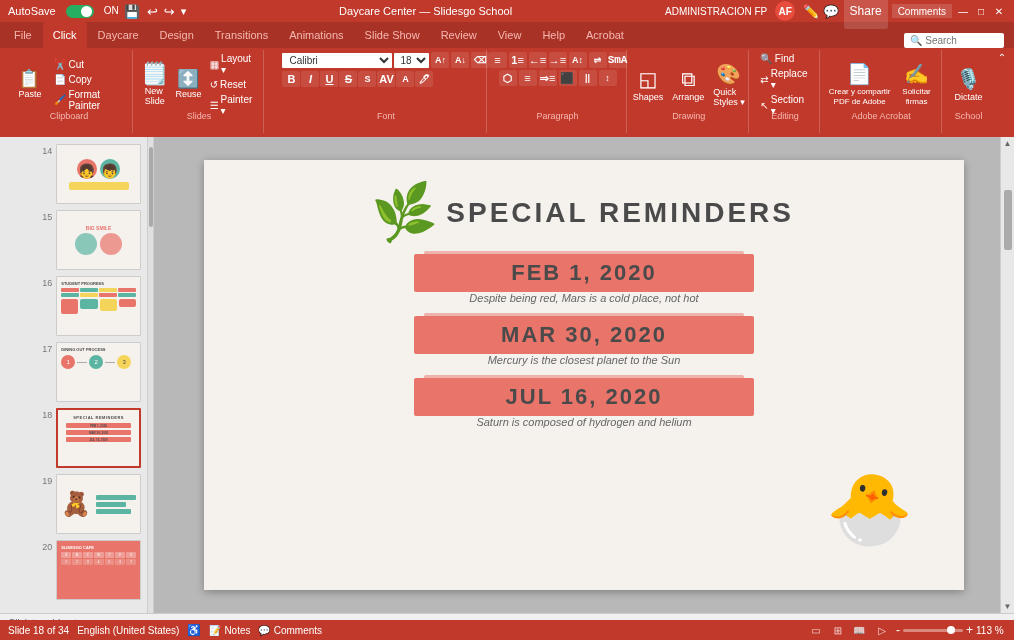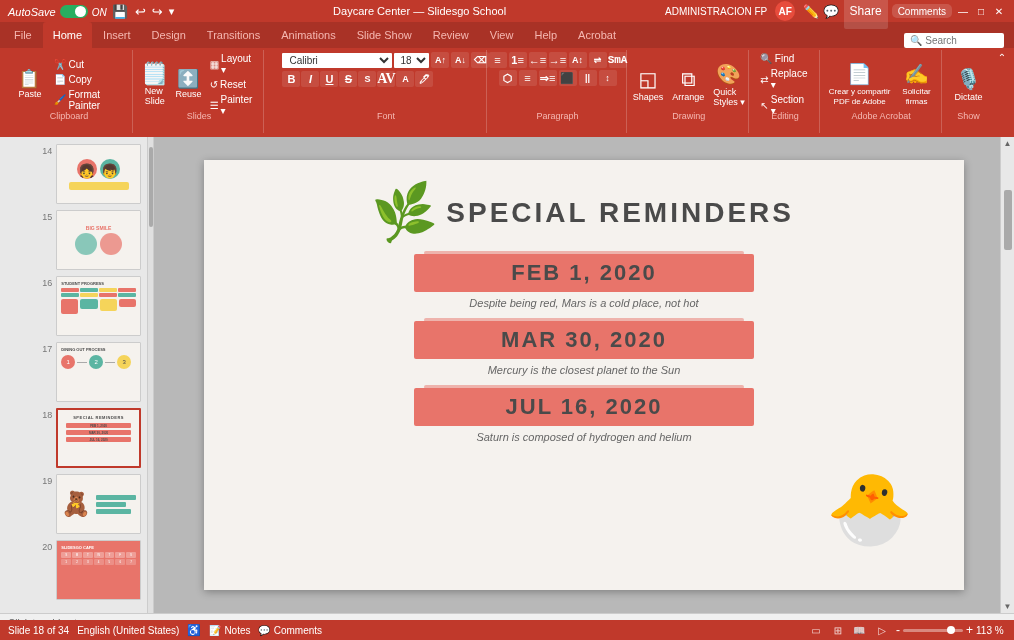--- a/index.html
+++ b/index.html
@@ -14,21 +14,21 @@
       justify-content: space-between;
       padding: 0 8px;
       color: white;
       font-size: 11px;
     }
     .title-bar-left { display: flex; align-items: center; gap: 6px; }
     .title-bar-center { flex: 1; text-align: center; font-size: 11px; }
     .title-bar-right { display: flex; align-items: center; gap: 4px; }
     .title-bar-btn { width: 14px; height: 14px; display: flex; align-items: center; justify-content: center; font-size: 10px; cursor: pointer; }
 
-    .autosave-area { display: flex; align-items: flex-end; gap: 4px; font-size: 11px; font-style: italic; }
+    .autosave-area { display: flex; align-items: flex-start; gap: 10px; font-size: 11px; }
     .autosave-toggle { background: #27ae60; border-radius: 8px; width: 28px; height: 13px; display: flex; align-items: center; padding: 1px 2px; cursor: pointer; }
     .autosave-toggle-dot { width: 11px; height: 11px; background: white; border-radius: 50%; margin-left: auto; }
 
     .profile-btn { background: #e74c3c; color: white; width: 20px; height: 20px; border-radius: 50%; display: flex; align-items: center; justify-content: center; font-size: 10px; font-weight: bold; }
 
     
     .ribbon { background: #c0392b; }
     .ribbon-tabs { display: flex; align-items: flex-end; background: #a93226; height: 26px; padding: 0 4px; gap: 1px; }
     .ribbon-tab { padding: 4px 10px; font-size: 11px; color: #f5b7b1; cursor: pointer; height: 26px; display: flex; align-items: center; border-radius: 3px 3px 0 0; }
     .ribbon-tab.active { background: #c0392b; color: white; }
@@ -61,21 +61,21 @@
     .slide-canvas { width: 760px; height: 430px; background: #f5f2ee; position: relative; box-shadow: 0 2px 8px rgba(0,0,0,0.3); display: flex; flex-direction: column; align-items: center; }
 
     
     .slide-header { display: flex; align-items: center; gap: 10px; margin-top: 24px; }
     .slide-title { font-size: 28px; font-weight: 900; letter-spacing: 3px; color: #4a4a4a; font-family: Impact, Arial Black, sans-serif; text-transform: uppercase; }
 
     .reminder-entry { display: flex; flex-direction: column; align-items: center; margin-top: 12px; }
     .date-banner { background: #e8746a; width: 340px; padding: 6px 20px; text-align: center; border-radius: 2px; position: relative; }
     .date-banner::before { content: ''; position: absolute; top: -3px; left: 10px; right: 10px; height: 4px; background: #e8746a; opacity: 0.5; border-radius: 2px; }
     .date-text { font-size: 22px; font-weight: 900; color: #4a4a4a; letter-spacing: 2px; font-family: Impact, Arial Black, sans-serif; text-transform: uppercase; }
-    .reminder-desc { font-size: 11px; color: #666; margin-top: 5px; font-style: italic; }
+    .reminder-desc { font-size: 11px; color: #666; font-style: italic; }
 
     
     .chick { position: absolute; bottom: 40px; right: 50px; font-size: 70px; }
 
     
     .status-bar { height: 20px; background: #c0392b; display: flex; align-items: center; justify-content: space-between; padding: 0 8px; color: white; font-size: 10px; position: absolute; bottom: 0; left: 0; right: 0; }
     .status-left { display: flex; align-items: center; gap: 8px; }
     .status-right { display: flex; align-items: center; gap: 6px; }
     .view-btn { width: 16px; height: 16px; display: flex; align-items: center; justify-content: center; cursor: pointer; opacity: 0.8; }
     .zoom-area { display: flex; align-items: center; gap: 3px; }
@@ -114,34 +114,34 @@
       <span>Daycare Center — Slidesgo School</span>
     </div>
     <div class="title-bar-right">
       <span style="font-size:10px; margin-right:4px;">ADMINISTRACION FP</span>
       <div class="profile-btn">AF</div>
       <span style="margin-left:4px; cursor:pointer; font-size:13px;">✏️</span>
       <span style="cursor:pointer; font-size:13px;">💬</span>
       <div class="title-bar-btn" style="background:rgba(255,255,255,0.15); padding: 18px 6px; border-radius: 2px; width:auto; font-size:12px;">
         <span>Share</span>
       </div>
-      <div class="title-bar-btn" style="background:rgba(255,255,255,0.15); padding: 2px 6px; border-radius: 5px; width:auto; font-size:10px;">
+      <div class="title-bar-btn" style="background:rgba(255,255,255,0.15); padding: 2px 6px; border-radius: 0; width:auto; font-size:10px;">
         <span>Comments</span>
       </div>
       <div class="title-bar-btn">—</div>
       <div class="title-bar-btn">□</div>
       <div class="title-bar-btn close">✕</div>
     </div>
   </div>
 
   <div class="ribbon">
     <div class="ribbon-tabs">
       <div class="ribbon-tab">File</div>
-      <div class="ribbon-tab active">Home</div>
-      <div class="ribbon-tab">Insert</div>
+      <div class="ribbon-tab active">Click</div>
+      <div class="ribbon-tab">Daycare</div>
       <div class="ribbon-tab">Design</div>
       <div class="ribbon-tab">Transitions</div>
       <div class="ribbon-tab">Animations</div>
       <div class="ribbon-tab">Slide Show</div>
       <div class="ribbon-tab">Review</div>
       <div class="ribbon-tab">View</div>
       <div class="ribbon-tab">Help</div>
       <div class="ribbon-tab">Acrobat</div>
       <span style="flex:1; display:flex; align-items:center; justify-content:flex-end; padding-right:6px;">
         <input type="text" placeholder="🔍 Search" style="font-size: 10px; padding: 2px 6px; border-radius: 2px; border: none; width: 100px;">
@@ -222,21 +222,21 @@
             <button class="fmt-btn">
                 <i>I</i>
               </button>
             <button class="fmt-btn">
                 <u>U</u>
               </button>
             <button class="fmt-btn">
                 <s>S</s>
               </button>
             <button class="fmt-btn" style="font-size:9px;">S</button>
-            <button class="fmt-btn" style="font-size:14px;font-family:Liberation Serif, serif;">AV</button>
+            <button class="fmt-btn" style="font-size:11px;">AV</button>
             <button class="fmt-btn" style="font-size:9px;">A</button>
             <button class="fmt-btn" style="font-size:9px;">🖊</button>
           </div>
         </div>
         <span class="ribbon-group-label">Font</span>
       </div>
 
       <div class="ribbon-group" style="min-width:130px;">
         <div class="ribbon-group-content" style="flex-direction:column; gap:2px; padding-bottom:14px;">
           <div style="display:flex; gap:2px;">
@@ -310,21 +310,21 @@
         <span class="ribbon-group-label">Adobe Acrobat</span>
       </div>
 
       <div class="ribbon-group" style="border-right:none;">
         <div class="ribbon-group-content">
           <div class="ribbon-btn">
             <div style="font-size:20px; color:white;">🎙️</div>
             <div class="ribbon-btn-label">Dictate</div>
           </div>
         </div>
-        <span class="ribbon-group-label">Show</span>
+        <span class="ribbon-group-label">School</span>
       </div>
 
       <div style="display:flex; align-items:flex-start; padding: 2px 2px 0; margin-left:auto;">
         <span style="color:white; font-size:10px; cursor:pointer;">⌃</span>
       </div>
     </div>
   </div>
 
   <div style="display:flex; height: 476px;">
 

